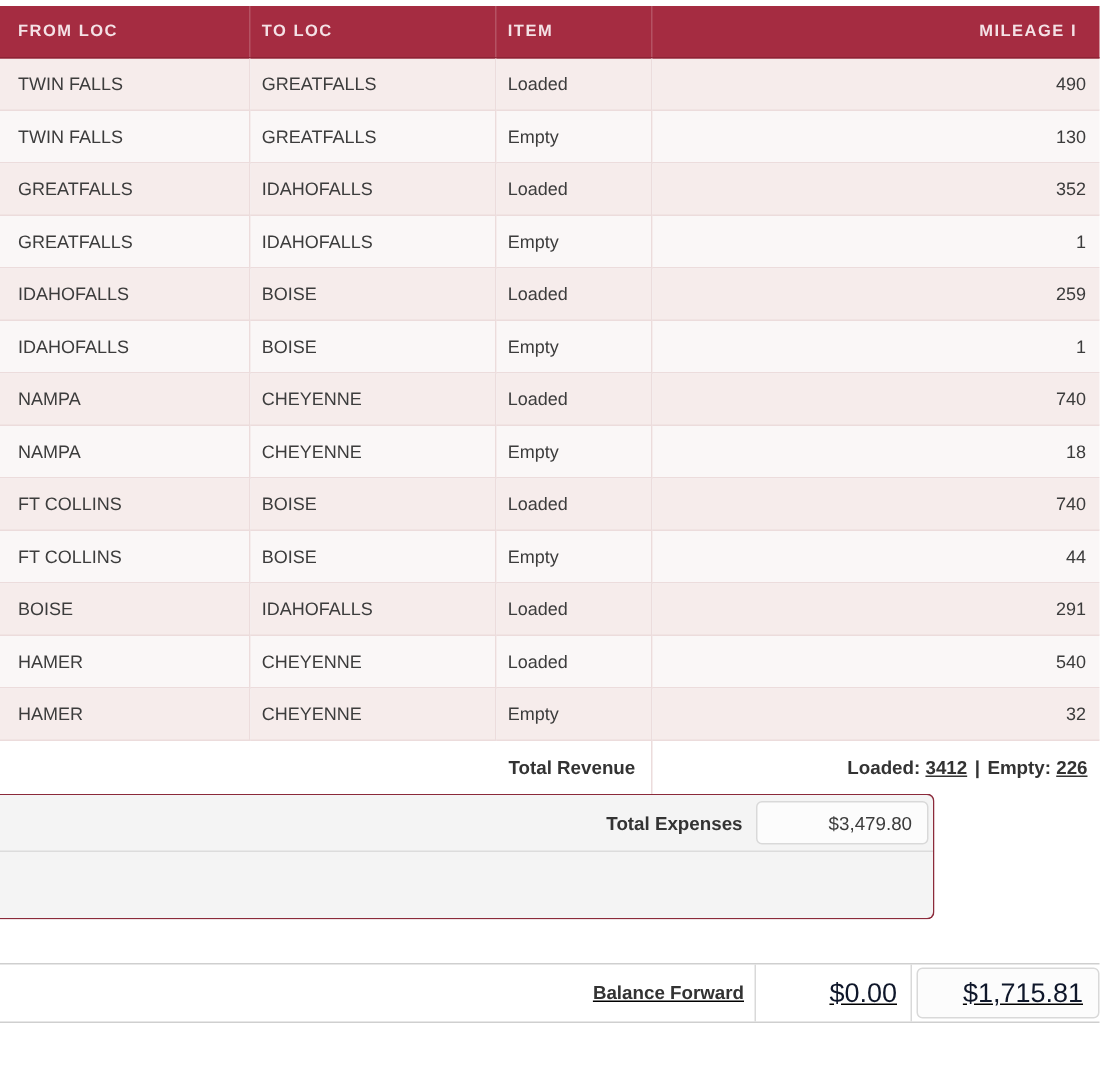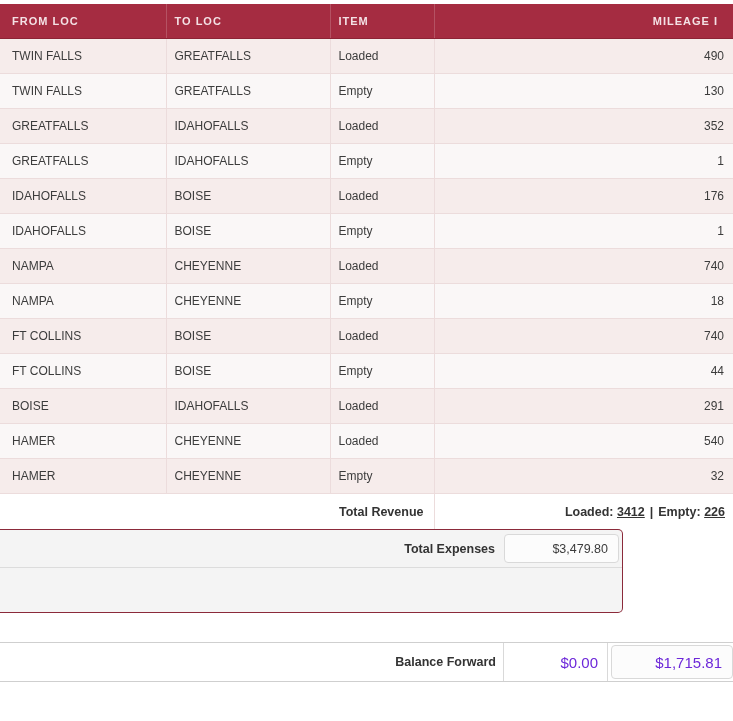--- a/index.html
+++ b/index.html
@@ -51,25 +51,25 @@
     box-sizing:border-box;background:#fcfcfc;border:1px solid #d9d9d9;border-radius:4px;
     display:flex;align-items:center;justify-content:flex-end;
     font-size:12.5px;color:#3c3c3c;padding-right:10px;
   }
   .expenses-box{width:115px;height:29px;margin-right:3px;}
   
   .settlement-bar{
     position:absolute;top:642px;left:0;width:733px;height:40px;
     box-sizing:border-box;background:#fff;
     border-top:1px solid #cfcfcf;border-bottom:1px solid #cfcfcf;
-    display:flex;align-items:center;
+    display:flex;align-items:center;text-decoration:underline;
   }
   .s-cell{height:100%;display:flex;align-items:center;justify-content:flex-end;box-sizing:border-box;}
   .s-label{font-size:12.5px;font-weight:bold;color:#333;}
-  .s-value{font-size:15px;color:#6d28d9;}
+  .s-value{font-size:18px;color:#0f172a;}
   .cell-balance-label{width:261px;border-right:1px solid #d9d9d9;padding-right:7px;}
   .cell-balance-value{width:104px;border-right:1px solid #d9d9d9;padding-right:9px;}
   .cell-net-label{width:241px;border-right:1px solid #d9d9d9;padding-right:7px;}
   .net-box{width:122px;height:34px;margin-left:3px;}
 </style>
 </head>
 <body>
 
 <div class="table-wrap">
   <table>
@@ -109,21 +109,21 @@
         <tr>
           <td>GREATFALLS</td>
           <td>IDAHOFALLS</td>
           <td>Empty</td>
           <td class="num">1</td>
         </tr>
         <tr>
           <td>IDAHOFALLS</td>
           <td>BOISE</td>
           <td>Loaded</td>
-          <td class="num">176</td>
+          <td class="num">259</td>
         </tr>
         <tr>
           <td>IDAHOFALLS</td>
           <td>BOISE</td>
           <td>Empty</td>
           <td class="num">1</td>
         </tr>
         <tr>
           <td>NAMPA</td>
           <td>CHEYENNE</td>

